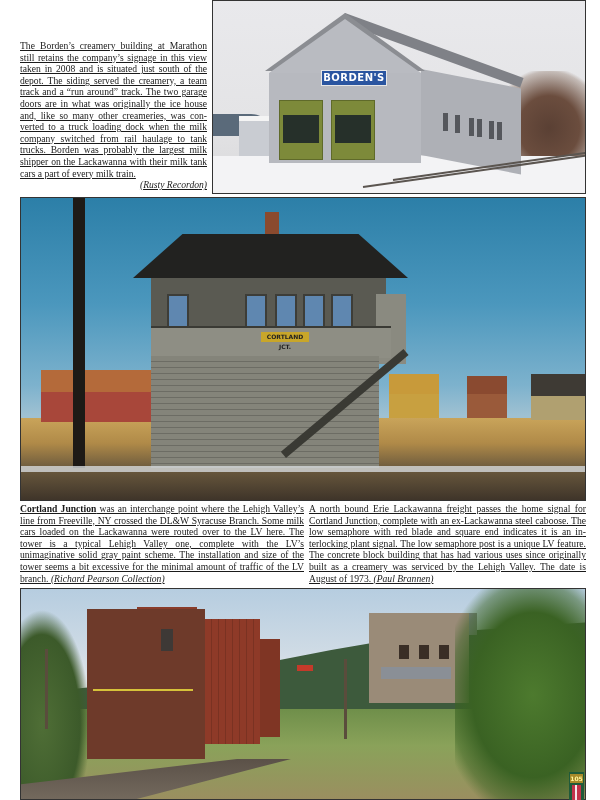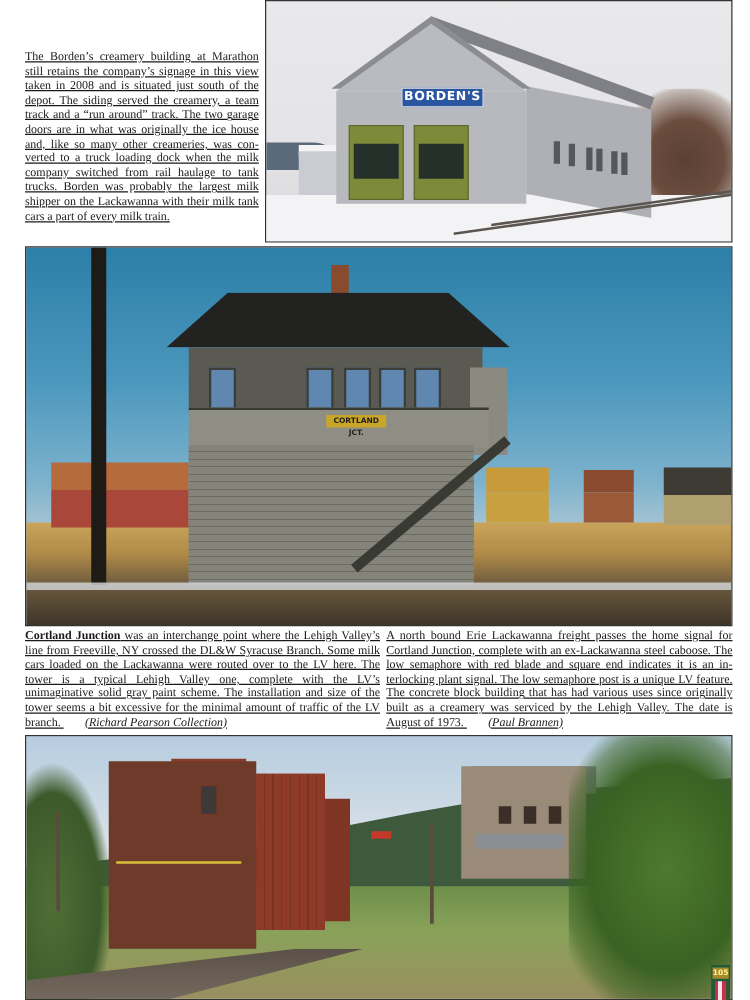--- a/index.html
+++ b/index.html
@@ -8,21 +8,21 @@
       background: #ffffff;
       font-family: "Liberation Serif", "DejaVu Serif", serif;
       color: #1a1a1a;
     }
     .photo { position: absolute; overflow: hidden; box-sizing: border-box; border: 1px solid #333; }
     .caption {
       position: absolute; font-size: 9.6px; line-height: 11.6px;
       text-align: justify; hyphens: manual; text-decoration: underline;
     }
     .caption b { font-weight: bold; }
-    .credit { font-style: italic; margin-left: 17px; }
+    .credit { font-style: italic; }
     .credit-right { display: block; text-align: right; font-style: italic; }
 
     
     #p1 { left: 212px; top: 0px; width: 374px; height: 194px;
       background: linear-gradient(#e9e9ec 0%, #e4e4e6 60%, #d8d8da 100%); }
     #p1 .hill { position:absolute; left:0; top:113px; width:60px; height:22px; background:#5a6a7a; border-radius: 0 40px 0 0; }
     #p1 .barn { position:absolute; left:26px; top:120px; width:32px; height:35px; background:#c9ccd2; }
     #p1 .barnroof { position:absolute; left:26px; top:115px; width:32px; height:10px; background:#f4f4f4; }
     #p1 .snow { position:absolute; left:0; top:155px; width:100%; height:39px; background:#f3f3f5; }
     #p1 .trees { position:absolute; right:0; top:70px; width:90px; height:95px;
@@ -100,20 +100,21 @@
     .page-num { position:absolute; left:1px; top:2px; width:13px; height:9px; background:#a88a2a; color:#fff59a;
       font-family:"DejaVu Sans", sans-serif; font-size:6px; line-height:9px; text-align:center; font-weight:bold; }
     .page-stripe { position:absolute; left:3px; top:13px; width:9px; height:15px;
       background: linear-gradient(90deg, #c2324a 0 30%, #f4e6ea 30% 60%, #c2324a 60% 100%); }
   </style>
 </head>
 <body>
 
 <div class="caption" style="left:20px; top:40px; width:187px;">
   <span>The Borden’s creamery building at Marathon still retains the company’s signage in this view taken in 2008 and is situated just south of the depot. The siding served the creamery, a team track and a “run around” track. The two garage doors are in what was originally the ice house and, like so many other creameries, was con­verted to a truck loading dock when the milk company switched from rail haulage to tank trucks. Borden was probably the largest milk shipper on the Lackawanna with their milk tank cars a part of every milk train.</span>
+  <span class="credit-right">(Rusty Recordon)</span>
 </div>
 
 <div class="photo" id="p1">
   <div class="hill"></div>
   <div class="barnroof"></div>
   <div class="barn"></div>
   <div class="trees"></div>
   <div class="snow"></div>
   <div class="sideroof"></div>
   <div class="side"></div>

